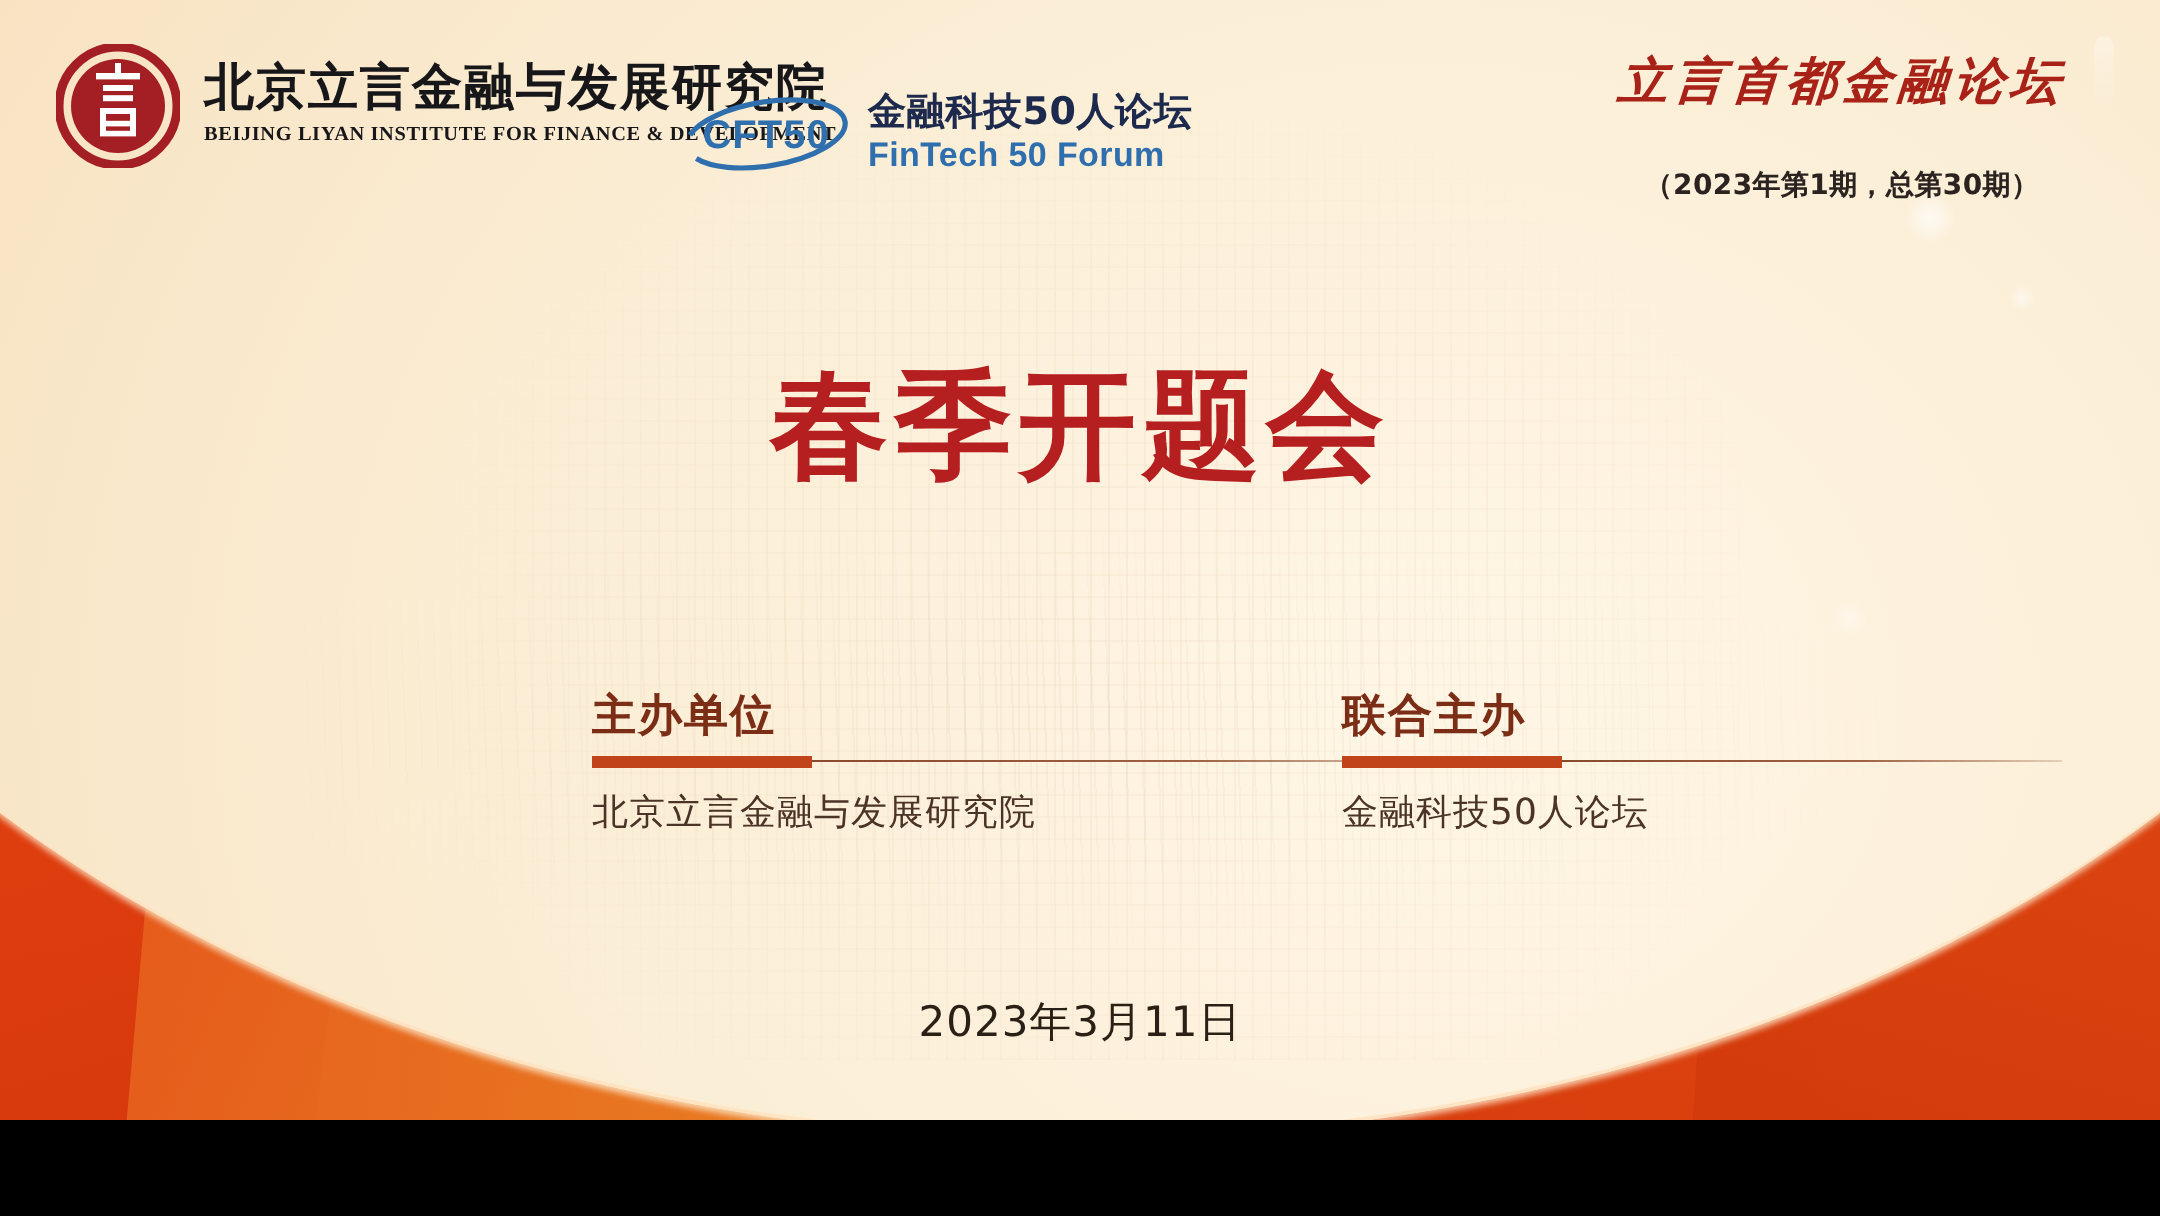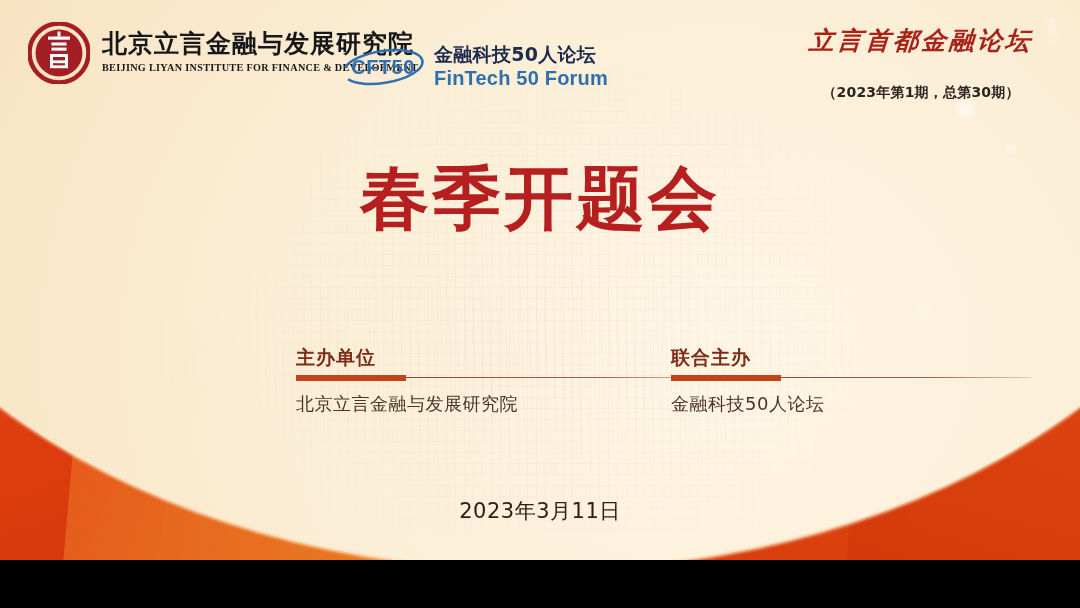--- a/index.html
+++ b/index.html
@@ -128,21 +128,21 @@
   .cft { position:absolute; left:340px; top:44px; display:flex; align-items:center; }
   .cft-mark { position:relative; width:86px; height:46px; flex:0 0 86px; }
   .cft-mark svg { display:block; }
   .cft-text { margin-left:8px; }
   .cft-cn {
     font-size:19px; font-weight:bold; color:#1d2a4d; line-height:1.15;
     white-space:nowrap; letter-spacing:.3px;
     font-family:"DejaVu Sans","Liberation Sans",sans-serif;
   }
   .cft-en {
-    font-size:20px; font-weight:bold; color:#2f6fae; line-height:1.2;
+    font-size:17px; font-weight:bold; color:#2f6fae; line-height:1.2;
     white-space:nowrap; margin-top:0; letter-spacing:.2px;
   }
 
   .forum { position:absolute; right:34px; top:26px; text-align:center; width:250px; }
   .forum-title {
     font-size:25px; font-weight:bold; color:#a82218;
     letter-spacing:3px; white-space:nowrap; line-height:1.2;
     font-family:"DejaVu Serif","Liberation Serif",serif;
     font-style:italic;
     transform:skewX(-4deg);
@@ -155,35 +155,35 @@
 
   
   .title-block { position:absolute; left:0; top:146px; width:1080px; text-align:center; }
   .title-l1 {
     font-size:59px; font-weight:bold; color:#b51f1f;
     letter-spacing:1px; line-height:1.12; white-space:nowrap;
     font-family:"DejaVu Sans","Liberation Sans",sans-serif;
     text-shadow:0 1px 0 rgba(255,240,220,.45);
   }
   .title-l2 {
-    margin-top:14px;
-    font-size:69px; font-weight:bold; color:#b51f1f;
+    margin-top:34px;
+    font-size:59px; font-weight:bold; color:#b51f1f;
     letter-spacing:3px; line-height:1.12; white-space:nowrap;
     font-family:"DejaVu Sans","Liberation Sans",sans-serif;
     text-shadow:0 1px 0 rgba(255,240,220,.45);
   }
 
   
   .orgs { position:absolute; left:296px; top:346px; width:580px; }
   .org { position:absolute; top:0; }
   .org-1 { left:0;   width:270px; }
   .org-2 { left:336px; width:232px;margin-left:39px; }
 
   .org-label {
-    font-size:19px; font-weight:bold; color:#7b2d16;
+    font-size:22px; font-weight:bold; color:#7b2d16;
     letter-spacing:1px; white-space:nowrap; line-height:1.2;
     font-family:"DejaVu Sans","Liberation Sans",sans-serif;
   }
   .org-rule { position:relative; height:6px; margin-top:6px; }
   .org-rule .thick {
     position:absolute; left:0; top:0; height:6px; width:110px;
     background:#c0431a;
   }
   .org-rule .thin {
     position:absolute; left:110px; top:2px; height:1px; right:-160px;

